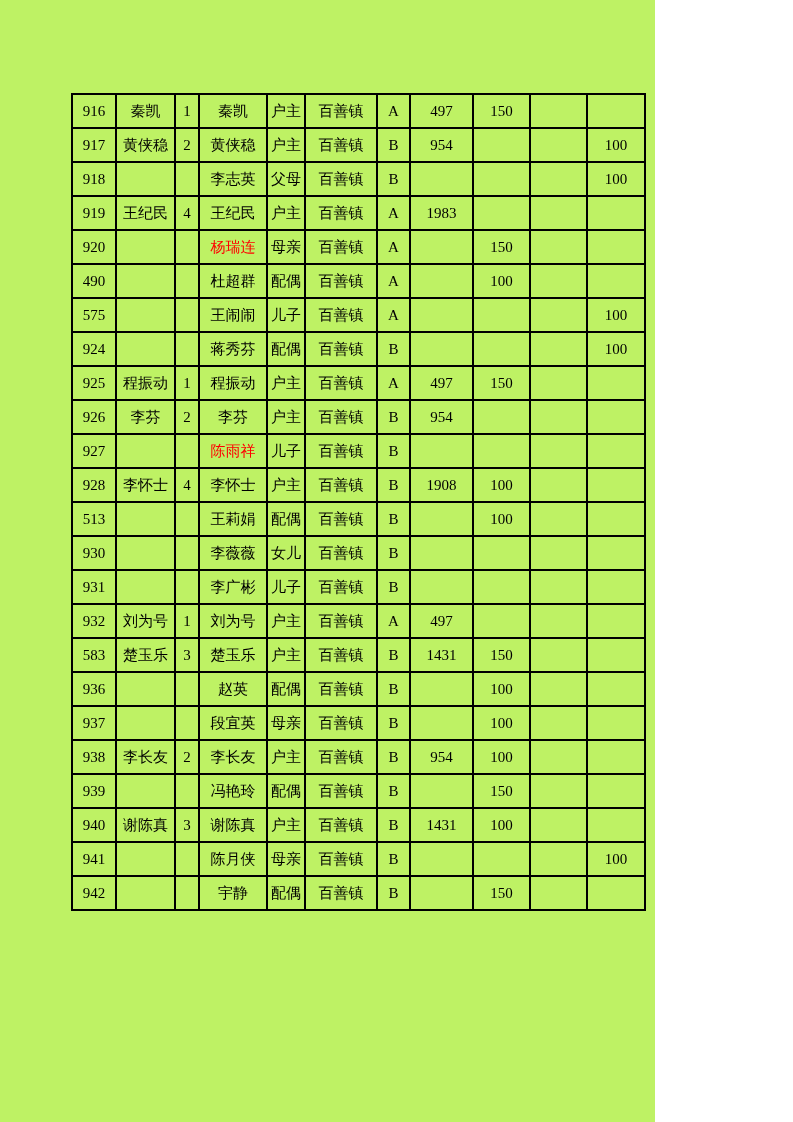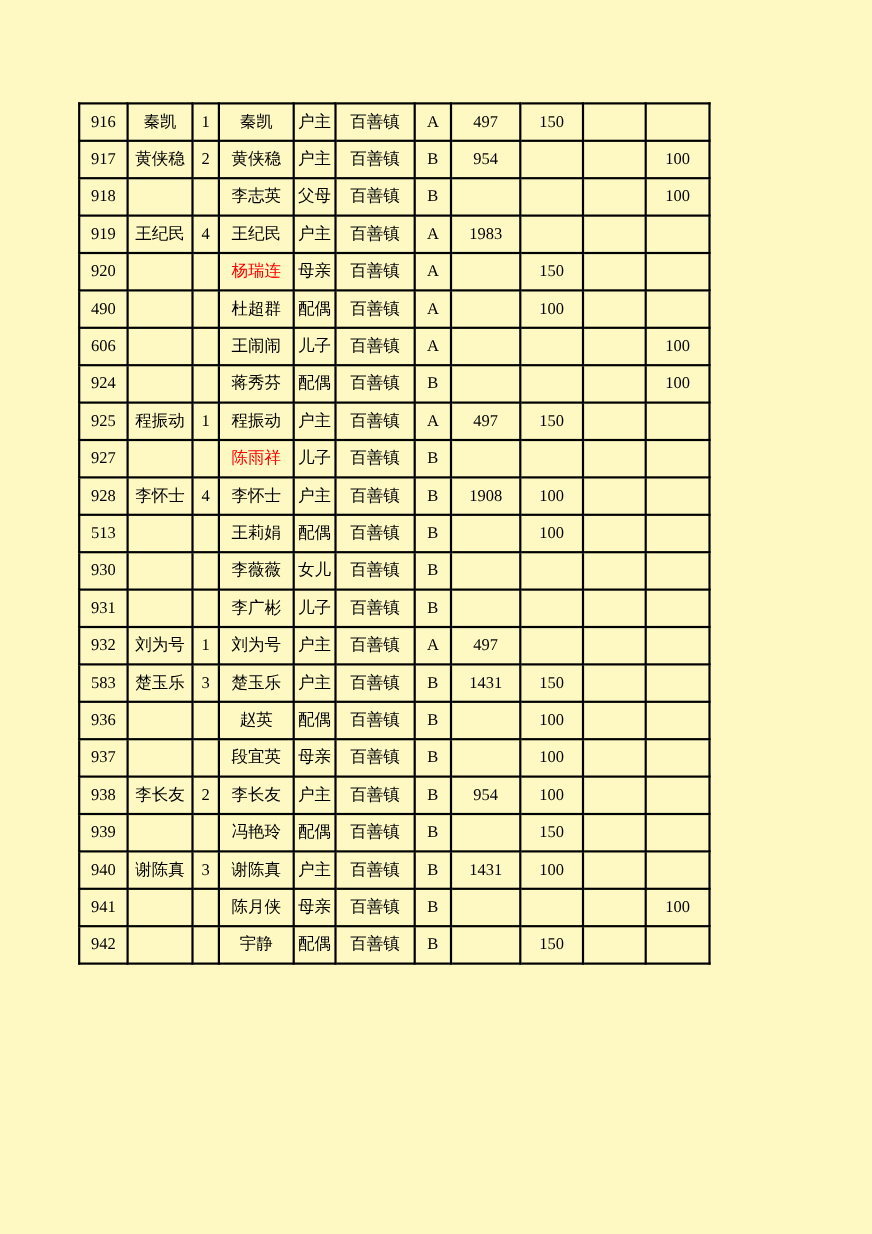--- a/index.html
+++ b/index.html
@@ -10,23 +10,23 @@
   body {
     width: 793px;
     height: 1122px;
     position: relative;
     font-family: "Liberation Serif", "DejaVu Serif", serif;
     color: #000000;
   }
   .page {
     position: absolute;
     left: 0; top: 0;
-    width: 793px;
+    width: 655px;
     height: 1122px;
-    background: #fef9c3;
+    background: #bef264;
   }
   table.grid {
     position: absolute;
     left: 71px;
     top: 93px;
     border-collapse: collapse;
     table-layout: fixed;
     width: 575px;
   }
   table.grid td {
@@ -135,21 +135,21 @@
           <td>杜超群</td>
           <td>配偶</td>
           <td>百善镇</td>
           <td>A</td>
           <td></td>
           <td>100</td>
           <td></td>
           <td></td>
         </tr>
         <tr>
-          <td>606</td>
+          <td>575</td>
           <td></td>
           <td></td>
           <td>王闹闹</td>
           <td>儿子</td>
           <td>百善镇</td>
           <td>A</td>
           <td></td>
           <td></td>
           <td></td>
           <td>100</td>
@@ -170,20 +170,33 @@
         <tr>
           <td>925</td>
           <td>程振动</td>
           <td>1</td>
           <td>程振动</td>
           <td>户主</td>
           <td>百善镇</td>
           <td>A</td>
           <td>497</td>
           <td>150</td>
+          <td></td>
+          <td></td>
+        </tr>
+        <tr>
+          <td>926</td>
+          <td>李芬</td>
+          <td>2</td>
+          <td>李芬</td>
+          <td>户主</td>
+          <td>百善镇</td>
+          <td>B</td>
+          <td>954</td>
+          <td></td>
           <td></td>
           <td></td>
         </tr>
         <tr>
           <td>927</td>
           <td></td>
           <td></td>
           <td class="red">陈雨祥</td>
           <td>儿子</td>
           <td>百善镇</td>

